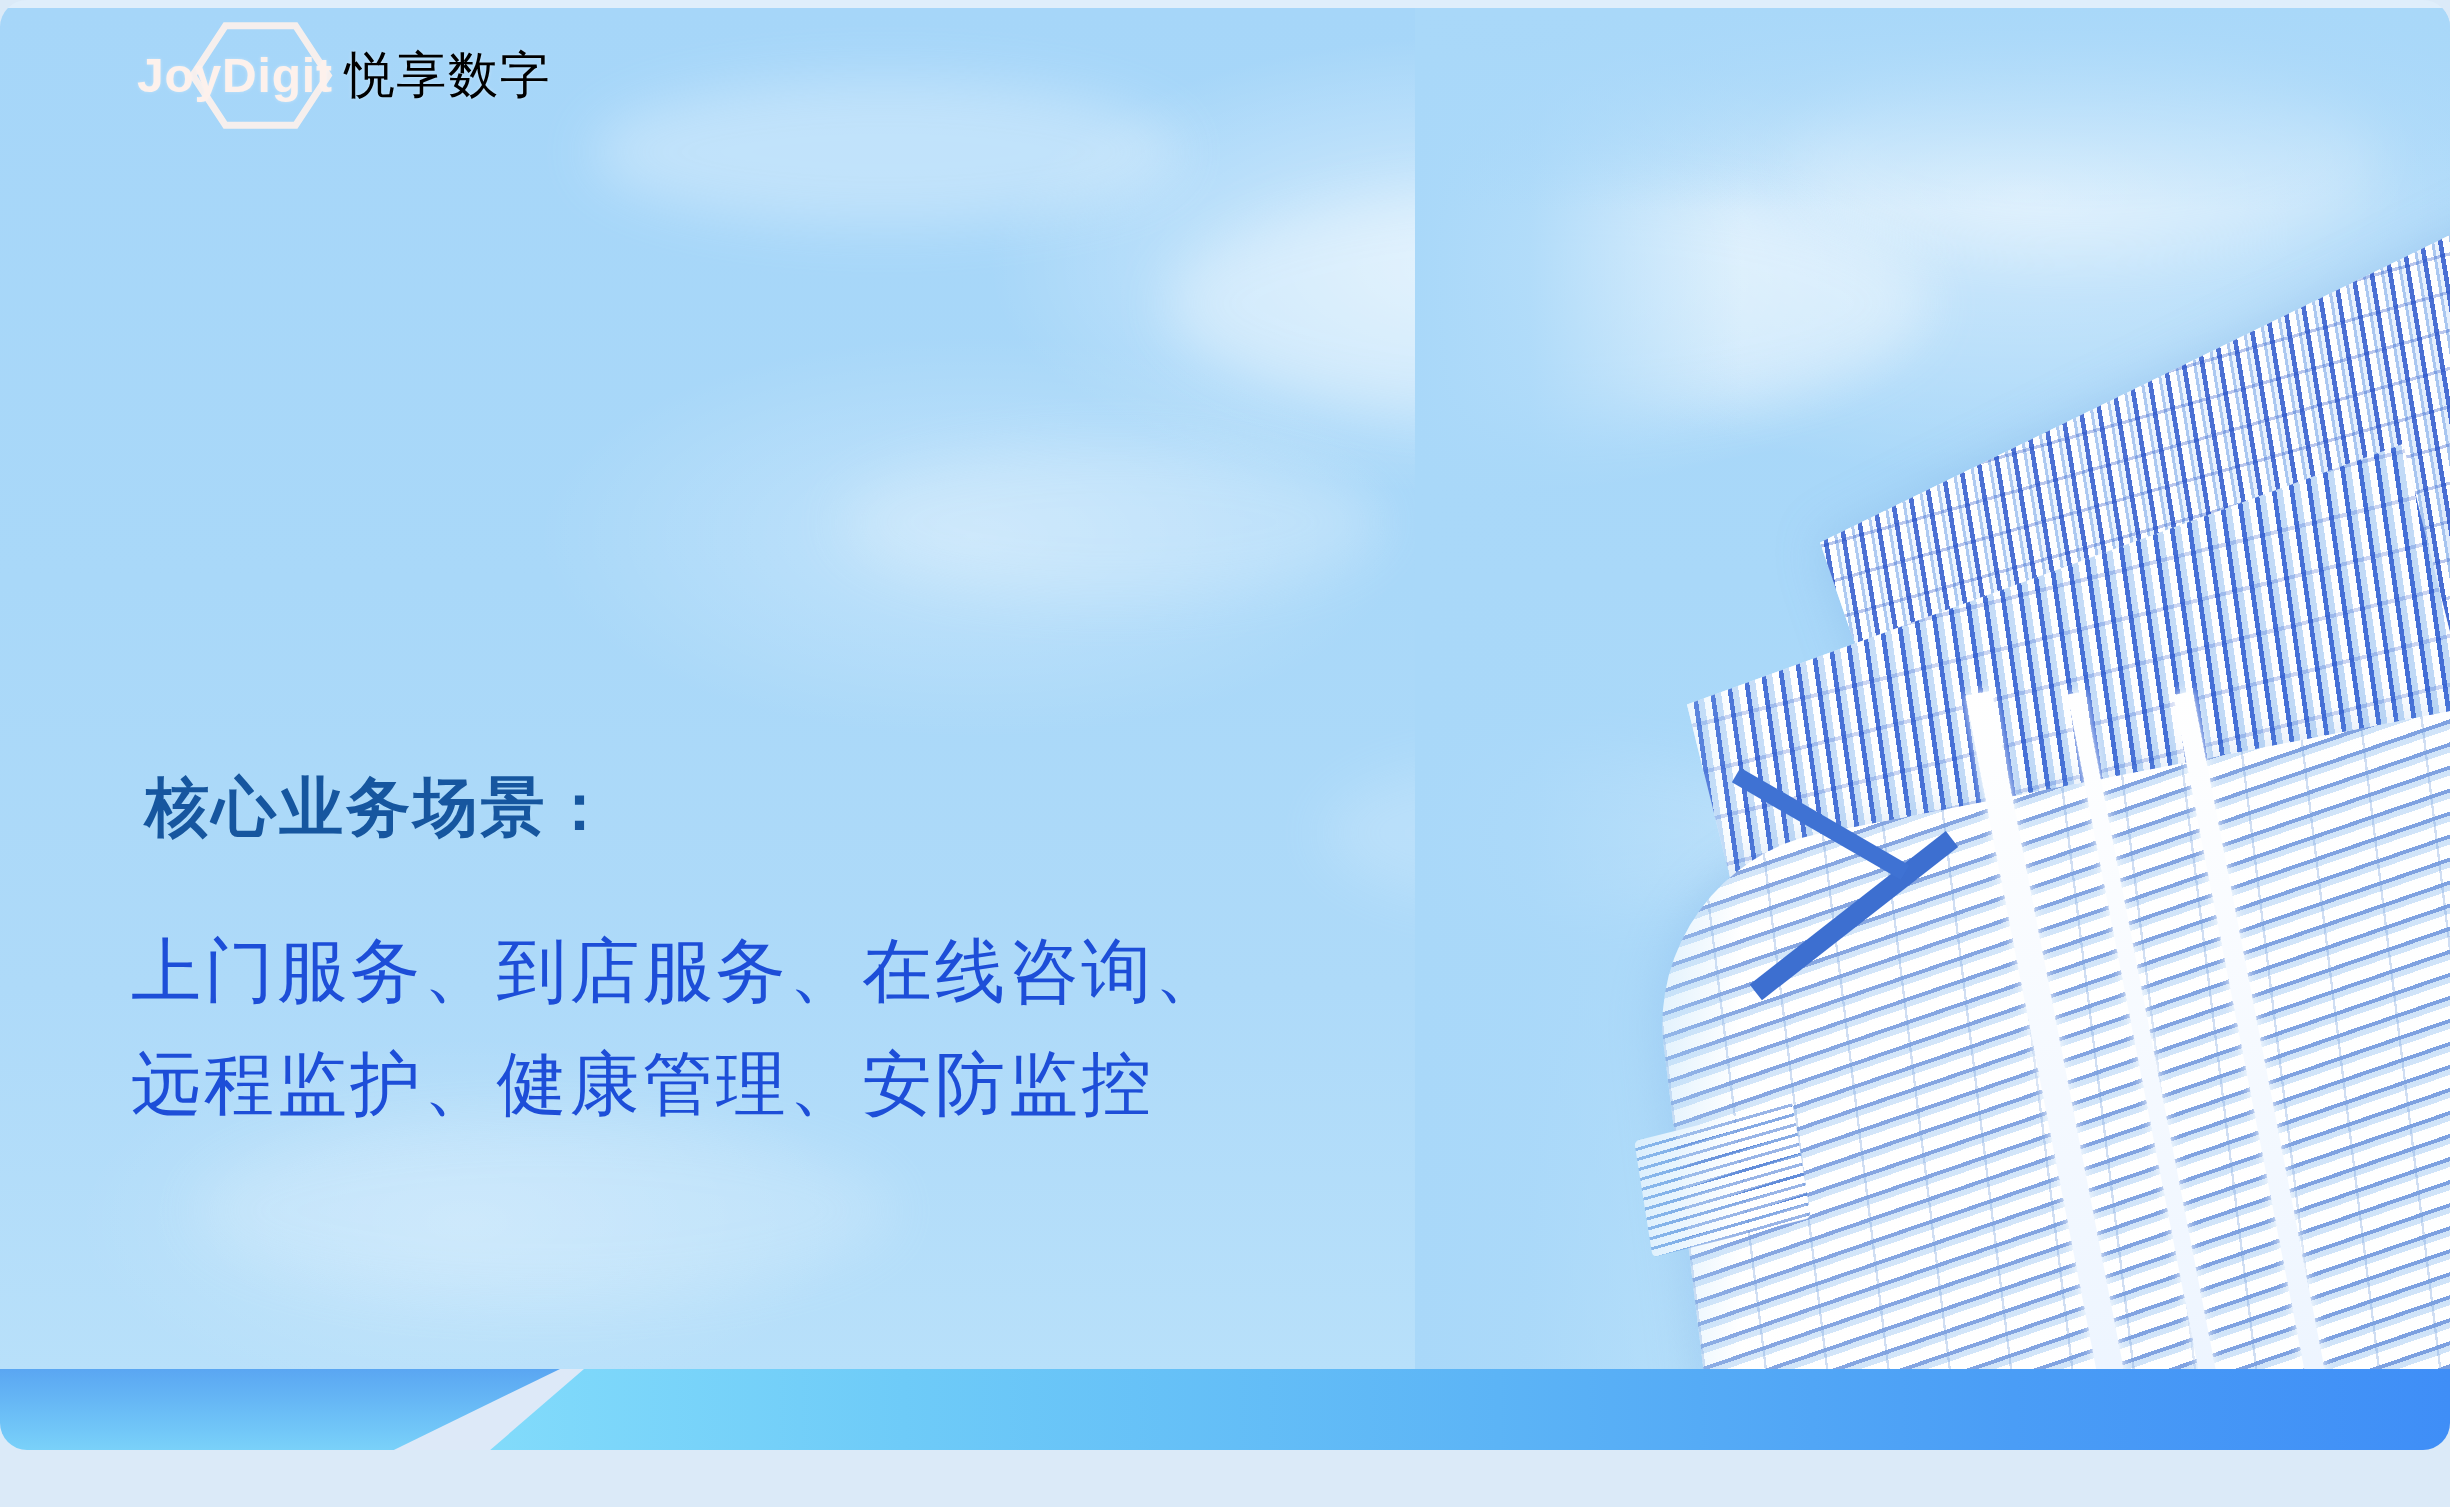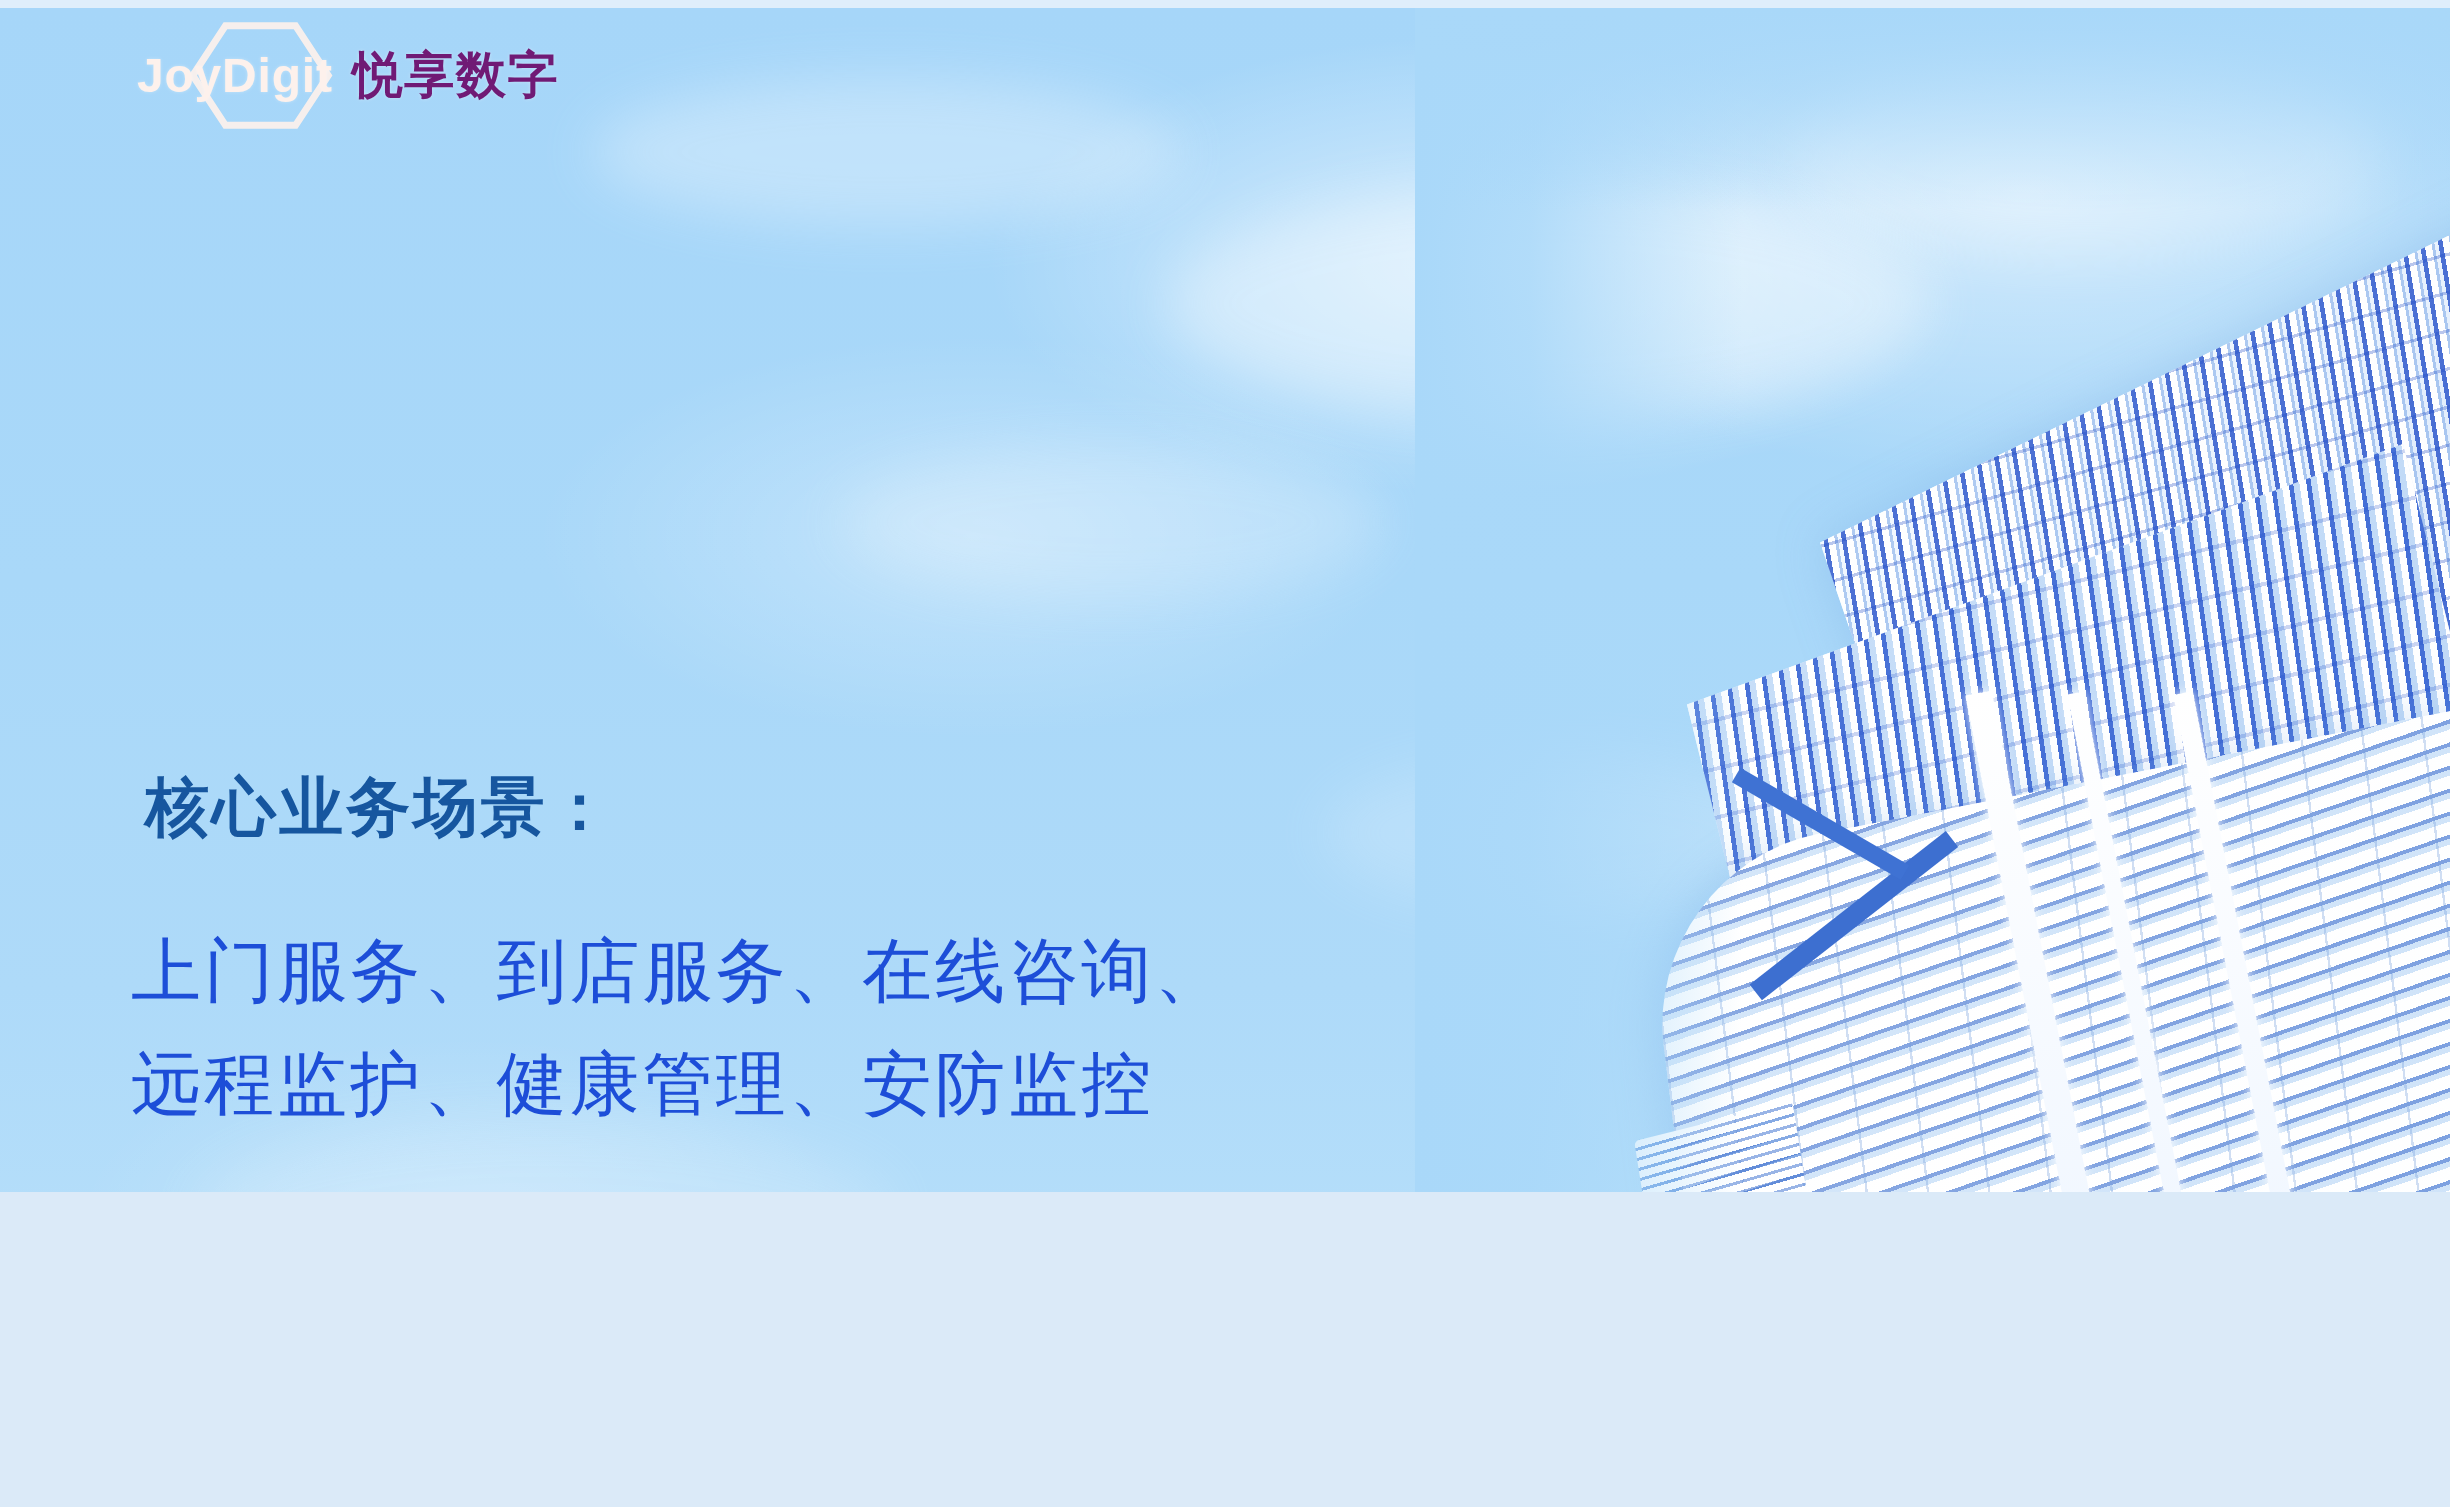--- a/index.html
+++ b/index.html
@@ -5,23 +5,24 @@
   * { margin:0; padding:0; box-sizing:border-box; }
   html,body { width:2450px; height:1508px; overflow:hidden; }
   body {
     font-family:"Liberation Sans","DejaVu Sans",sans-serif;
     background:#dbeaf8;
   }
 
   
   .slide{
     position:relative;
-    width:2450px; height:1192px;
+    width:2450px; height:1450px;
     overflow:hidden;
     background:#dbeaf8;
+    border-radius:27px;
   }
 
   
   .top-hairline{
     position:absolute; left:0; top:0; width:2450px; height:7.8px;
     background:#dfeefb;
     z-index:9;
   }
 
   
@@ -175,22 +176,22 @@
   }
   .logo-text{
     position:relative; z-index:2;
     color:#fdf1ec;
     font-size:48px; font-weight:700; letter-spacing:0.8px;
     white-space:nowrap;
     text-shadow:0 0 3.9px rgba(255,255,255,.35);
   }
   .logo-cn{
     position:relative; z-index:2;
-    color:#701a75; margin-left:20px;
-    font-size:50px; font-weight:700; letter-spacing:1.6px; white-space:nowrap;
+    color:#000000; margin-left:12px;
+    font-size:50px; font-weight:400; letter-spacing:1.6px; white-space:nowrap;
     text-shadow:0 0 3.9px rgba(255,255,255,.35);
   }
 
   
   .headline{
     position:absolute; left:121px; top:258px; z-index:20;
     font-size:152px; font-weight:800; color:#050505;
     letter-spacing:4.7px; line-height:1.05; white-space:nowrap;
   }
 

